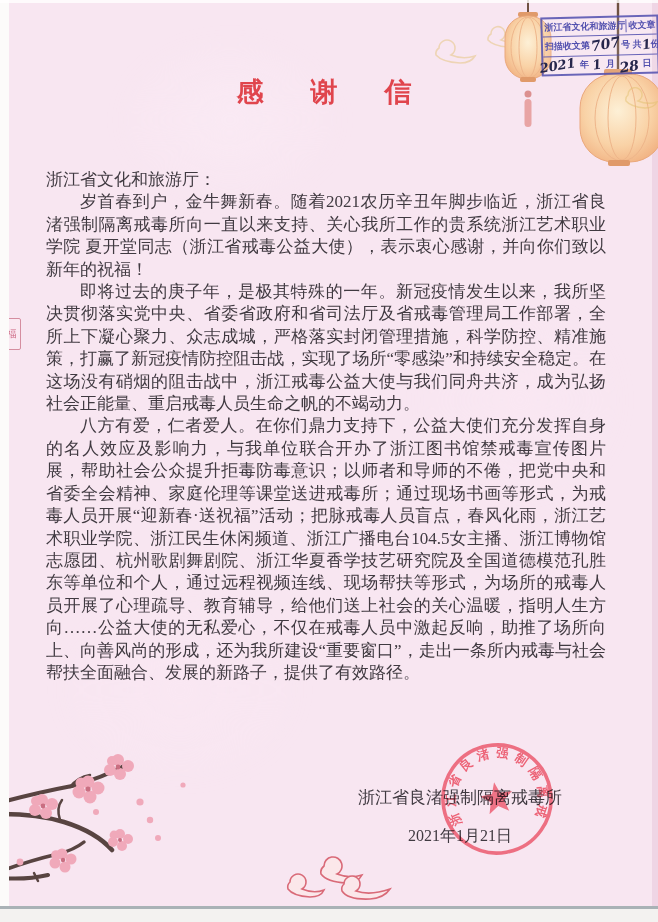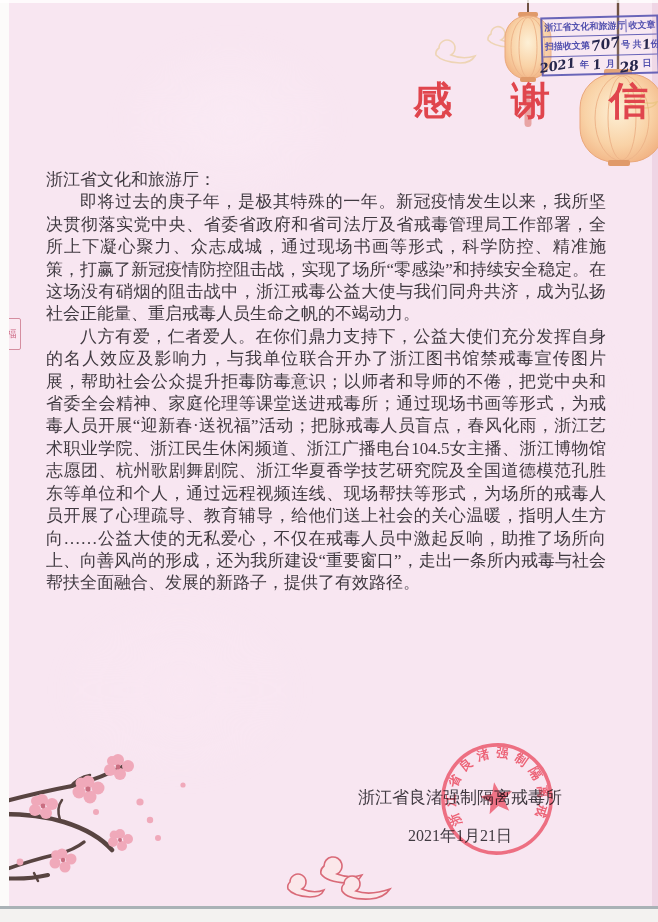--- a/index.html
+++ b/index.html
@@ -9,22 +9,22 @@
   .edge-left{position:absolute;left:0;top:0;width:9px;height:100%;background:#fcfbfa;z-index:40;}
   .edge-top{position:absolute;left:0;top:0;width:100%;height:3px;background:rgba(255,255,255,.8);z-index:40;}
   .edge-right{position:absolute;right:0;top:0;width:6px;height:100%;background:#efd5e5;z-index:5;}
   .edge-bottom{position:absolute;left:0;top:906px;width:100%;height:16px;background:#f3f2f0;border-top:3px solid #a9b2b6;z-index:40;}
   
   .wm{position:absolute;border-radius:50%;filter:blur(12px);opacity:.5;z-index:1;}
   .wm1{left:120px;top:40px;width:220px;height:160px;background:radial-gradient(closest-side,#fceef7,transparent);}
   .wm2{left:420px;top:300px;width:200px;height:200px;background:radial-gradient(closest-side,#fbe9f4,transparent);}
   .wm3{left:60px;top:600px;width:240px;height:180px;background:radial-gradient(closest-side,#fbe9f4,transparent);}
   
-  .title{position:absolute;left:0;top:74px;width:100%;text-align:right;
-         font-size:39px;font-weight:bold;color:#e0454d;letter-spacing:10px;z-index:10;}
+  .title{position:absolute;left:0;top:74px;width:100%;text-align:center;
+         font-size:27px;font-weight:bold;color:#e0454d;letter-spacing:10px;z-index:10;}
   
   .letter{position:absolute;left:46px;top:145px;width:560px;font-size:17px;line-height:22.4px;
           color:#403a41;text-align:justify;z-index:10;margin-top:24px;}
   .letter p{margin:0;text-indent:2em;}
   .letter .salutation{text-indent:0;}
   
   .sig-block{position:absolute;right:96px;top:786px;text-align:center;color:#403a41;z-index:11;}
   .sig-name{font-size:17px;line-height:24px;}
   .sig-date{font-size:16px;line-height:24px;margin-top:14px;}
   
@@ -127,21 +127,22 @@
       <span class="hw hw-day">28</span>
       <span>日</span>
     </div>
   </div>
 
   <div class="title">感　谢　信</div>
 
   <div class="letter">
     <p class="salutation">浙江省文化和旅游厅：</p>
     <div>
-        <p>即将过去的庚子年，是极其特殊的一年。新冠疫情发生以来，我所坚决贯彻落实党中央、省委省政府和省司法厅及省戒毒管理局工作部署，全所上下凝心聚力、众志成城，通过现场书画等形式，科学防控、精准施策，打赢了新冠疫情防控阻击战，实现了场所“零感染”和持续安全稳定。在这场没有硝烟的阻击战中，浙江戒毒公益大使与我们同舟共济，成为弘扬社会正能量、重启戒毒人员生命之帆的不竭动力。</p>
+        <p>岁首春到户，金牛舞新春。随着2021农历辛丑年脚步临近，浙江省良渚强制隔离戒毒所向一直以来支持、关心我所工作的贵系统浙江艺术职业学院 夏开堂同志（浙江省戒毒公益大使），表示衷心感谢，并向你们致以新年的祝福！</p>
+        <p>即将过去的庚子年，是极其特殊的一年。新冠疫情发生以来，我所坚决贯彻落实党中央、省委省政府和省司法厅及省戒毒管理局工作部署，全所上下凝心聚力、众志成城，严格落实封闭管理措施，科学防控、精准施策，打赢了新冠疫情防控阻击战，实现了场所“零感染”和持续安全稳定。在这场没有硝烟的阻击战中，浙江戒毒公益大使与我们同舟共济，成为弘扬社会正能量、重启戒毒人员生命之帆的不竭动力。</p>
         <p>八方有爱，仁者爱人。在你们鼎力支持下，公益大使们充分发挥自身的名人效应及影响力，与我单位联合开办了浙江图书馆禁戒毒宣传图片展，帮助社会公众提升拒毒防毒意识；以师者和导师的不倦，把党中央和省委全会精神、家庭伦理等课堂送进戒毒所；通过现场书画等形式，为戒毒人员开展“迎新春·送祝福”活动；把脉戒毒人员盲点，春风化雨，浙江艺术职业学院、浙江民生休闲频道、浙江广播电台104.5女主播、浙江博物馆志愿团、杭州歌剧舞剧院、浙江华夏香学技艺研究院及全国道德模范孔胜东等单位和个人，通过远程视频连线、现场帮扶等形式，为场所的戒毒人员开展了心理疏导、教育辅导，给他们送上社会的关心温暖，指明人生方向……公益大使的无私爱心，不仅在戒毒人员中激起反响，助推了场所向上、向善风尚的形成，还为我所建设“重要窗口”，走出一条所内戒毒与社会帮扶全面融合、发展的新路子，提供了有效路径。</p>
       </div>
   </div>
 
   <div class="sig-block">
     <div class="sig-name">浙江省良渚强制隔离戒毒所</div>
     <div class="sig-date">2021年1月21日</div>
   </div>
 
   <svg class="seal" width="122" height="122" viewBox="0 0 122 122">

